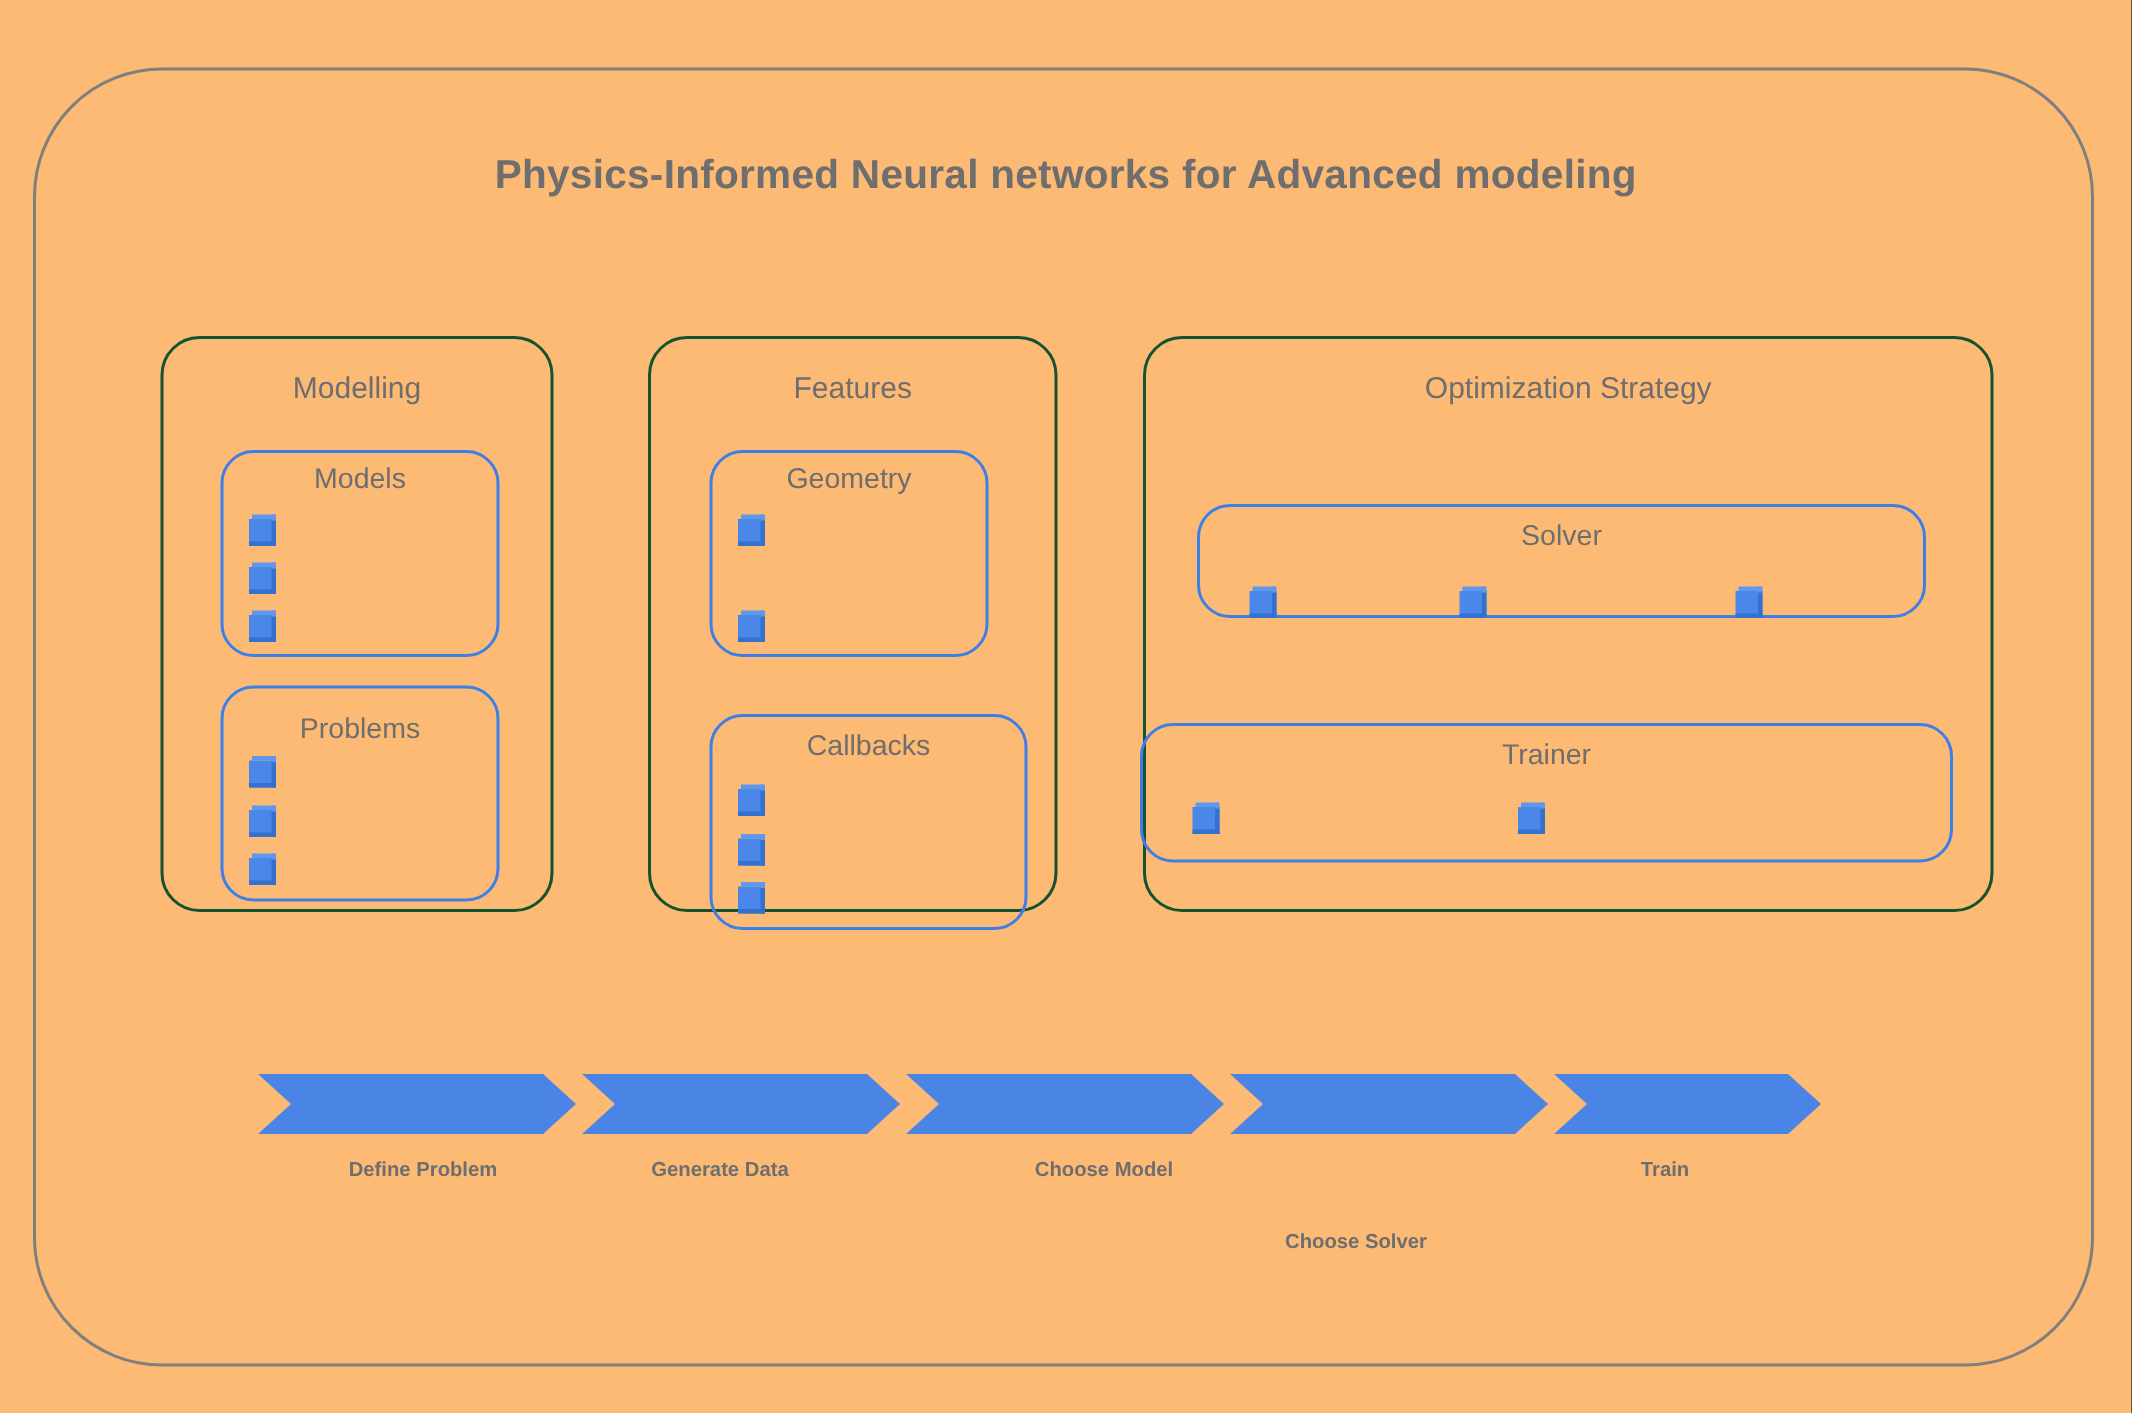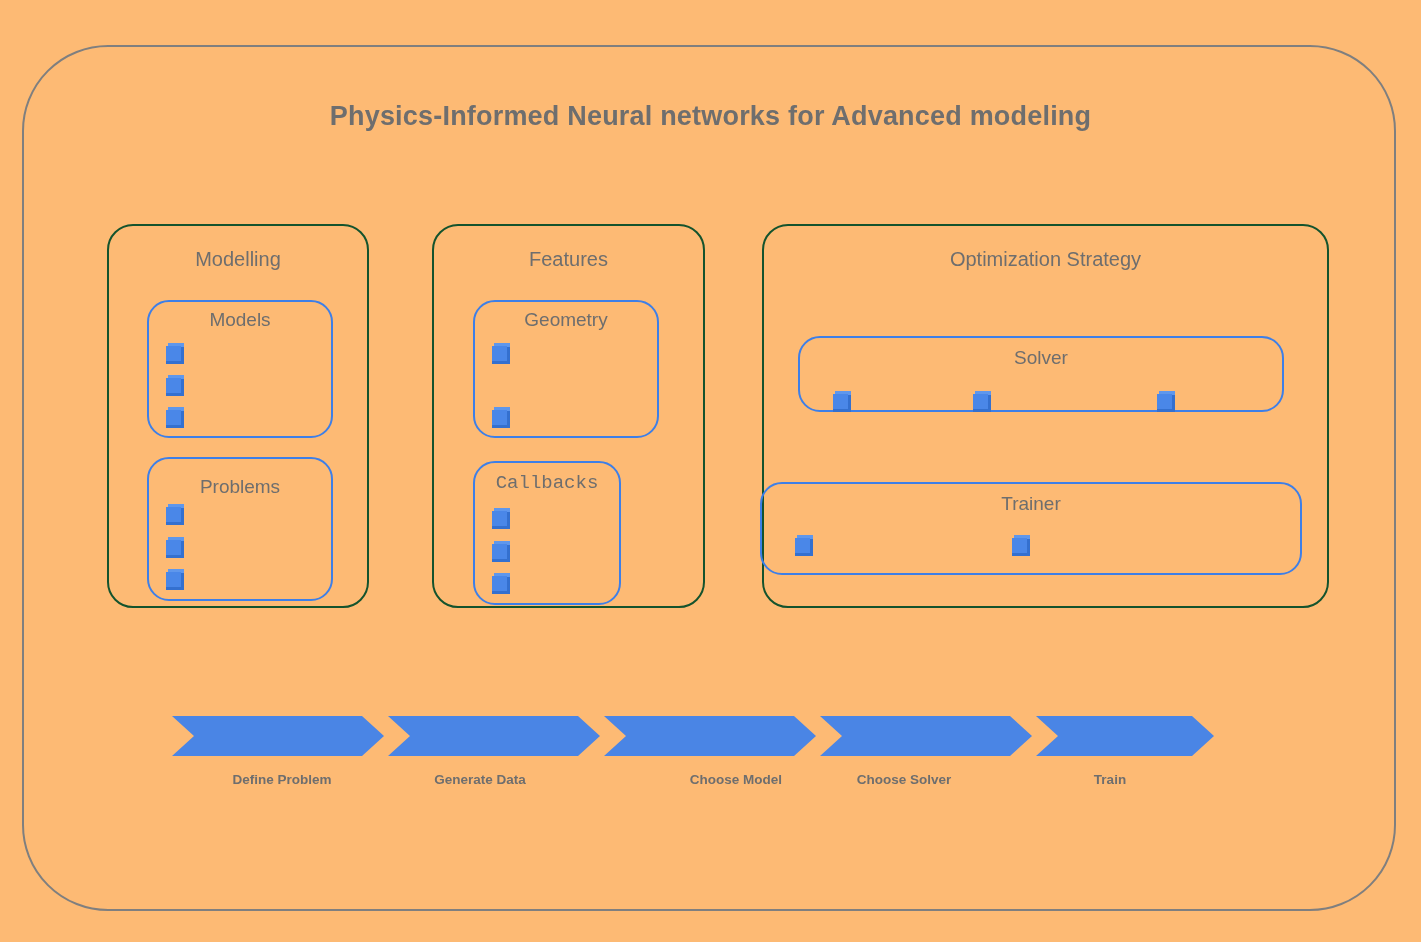--- a/index.html
+++ b/index.html
@@ -168,21 +168,21 @@
   <div class="group-box" style="left:432px; top:224px; width:273px; height:384px;">
     <div class="group-title" style="top:22px;">Features</div>
   </div>
 
   <div class="sub-box" style="left:473px; top:300px; width:186px; height:138px;">
     <div class="sub-title" style="top:7px;">Geometry</div>
     <div class="bullet" style="left:17px; top:44px;"></div>
     <div class="bullet" style="left:17px; top:108px;"></div>
   </div>
 
-  <div class="sub-box" style="left:473px; top:461px; width:148px; height:144px;font-family:Liberation Mono, monospace;">
+  <div class="sub-box" style="left:473px; top:476px; width:212px; height:144px;">
     <div class="sub-title" style="top:9px;">Callbacks</div>
     <div class="bullet" style="left:17px; top:48px;"></div>
     <div class="bullet" style="left:17px; top:81px;"></div>
     <div class="bullet" style="left:17px; top:113px;"></div>
   </div>
 
   <div class="group-box" style="left:762px; top:224px; width:567px; height:384px;">
     <div class="group-title" style="top:22px;">Optimization Strategy</div>
   </div>
 
@@ -202,17 +202,17 @@
   <div class="flow">
     <div class="chev mid" style="left:0px; width:212px;"></div>
     <div class="chev mid" style="left:216px; width:212px;"></div>
     <div class="chev mid" style="left:432px; width:212px;"></div>
     <div class="chev mid" style="left:648px; width:212px;"></div>
     <div class="chev mid" style="left:864px; width:178px;"></div>
 
     <div class="flow-label" style="left:110px;">Define Problem</div>
     <div class="flow-label" style="left:308px;">Generate Data</div>
     <div class="flow-label" style="left:520px;margin-left:44px;">Choose Model</div>
-    <div class="flow-label" style="left:732px;">Choose Solver</div>
+    <div class="flow-label" style="left:732px;margin-top:48px;">Choose Solver</div>
     <div class="flow-label" style="left:938px;">Train</div>
   </div>
 
 </div>
 
 </body></html>

